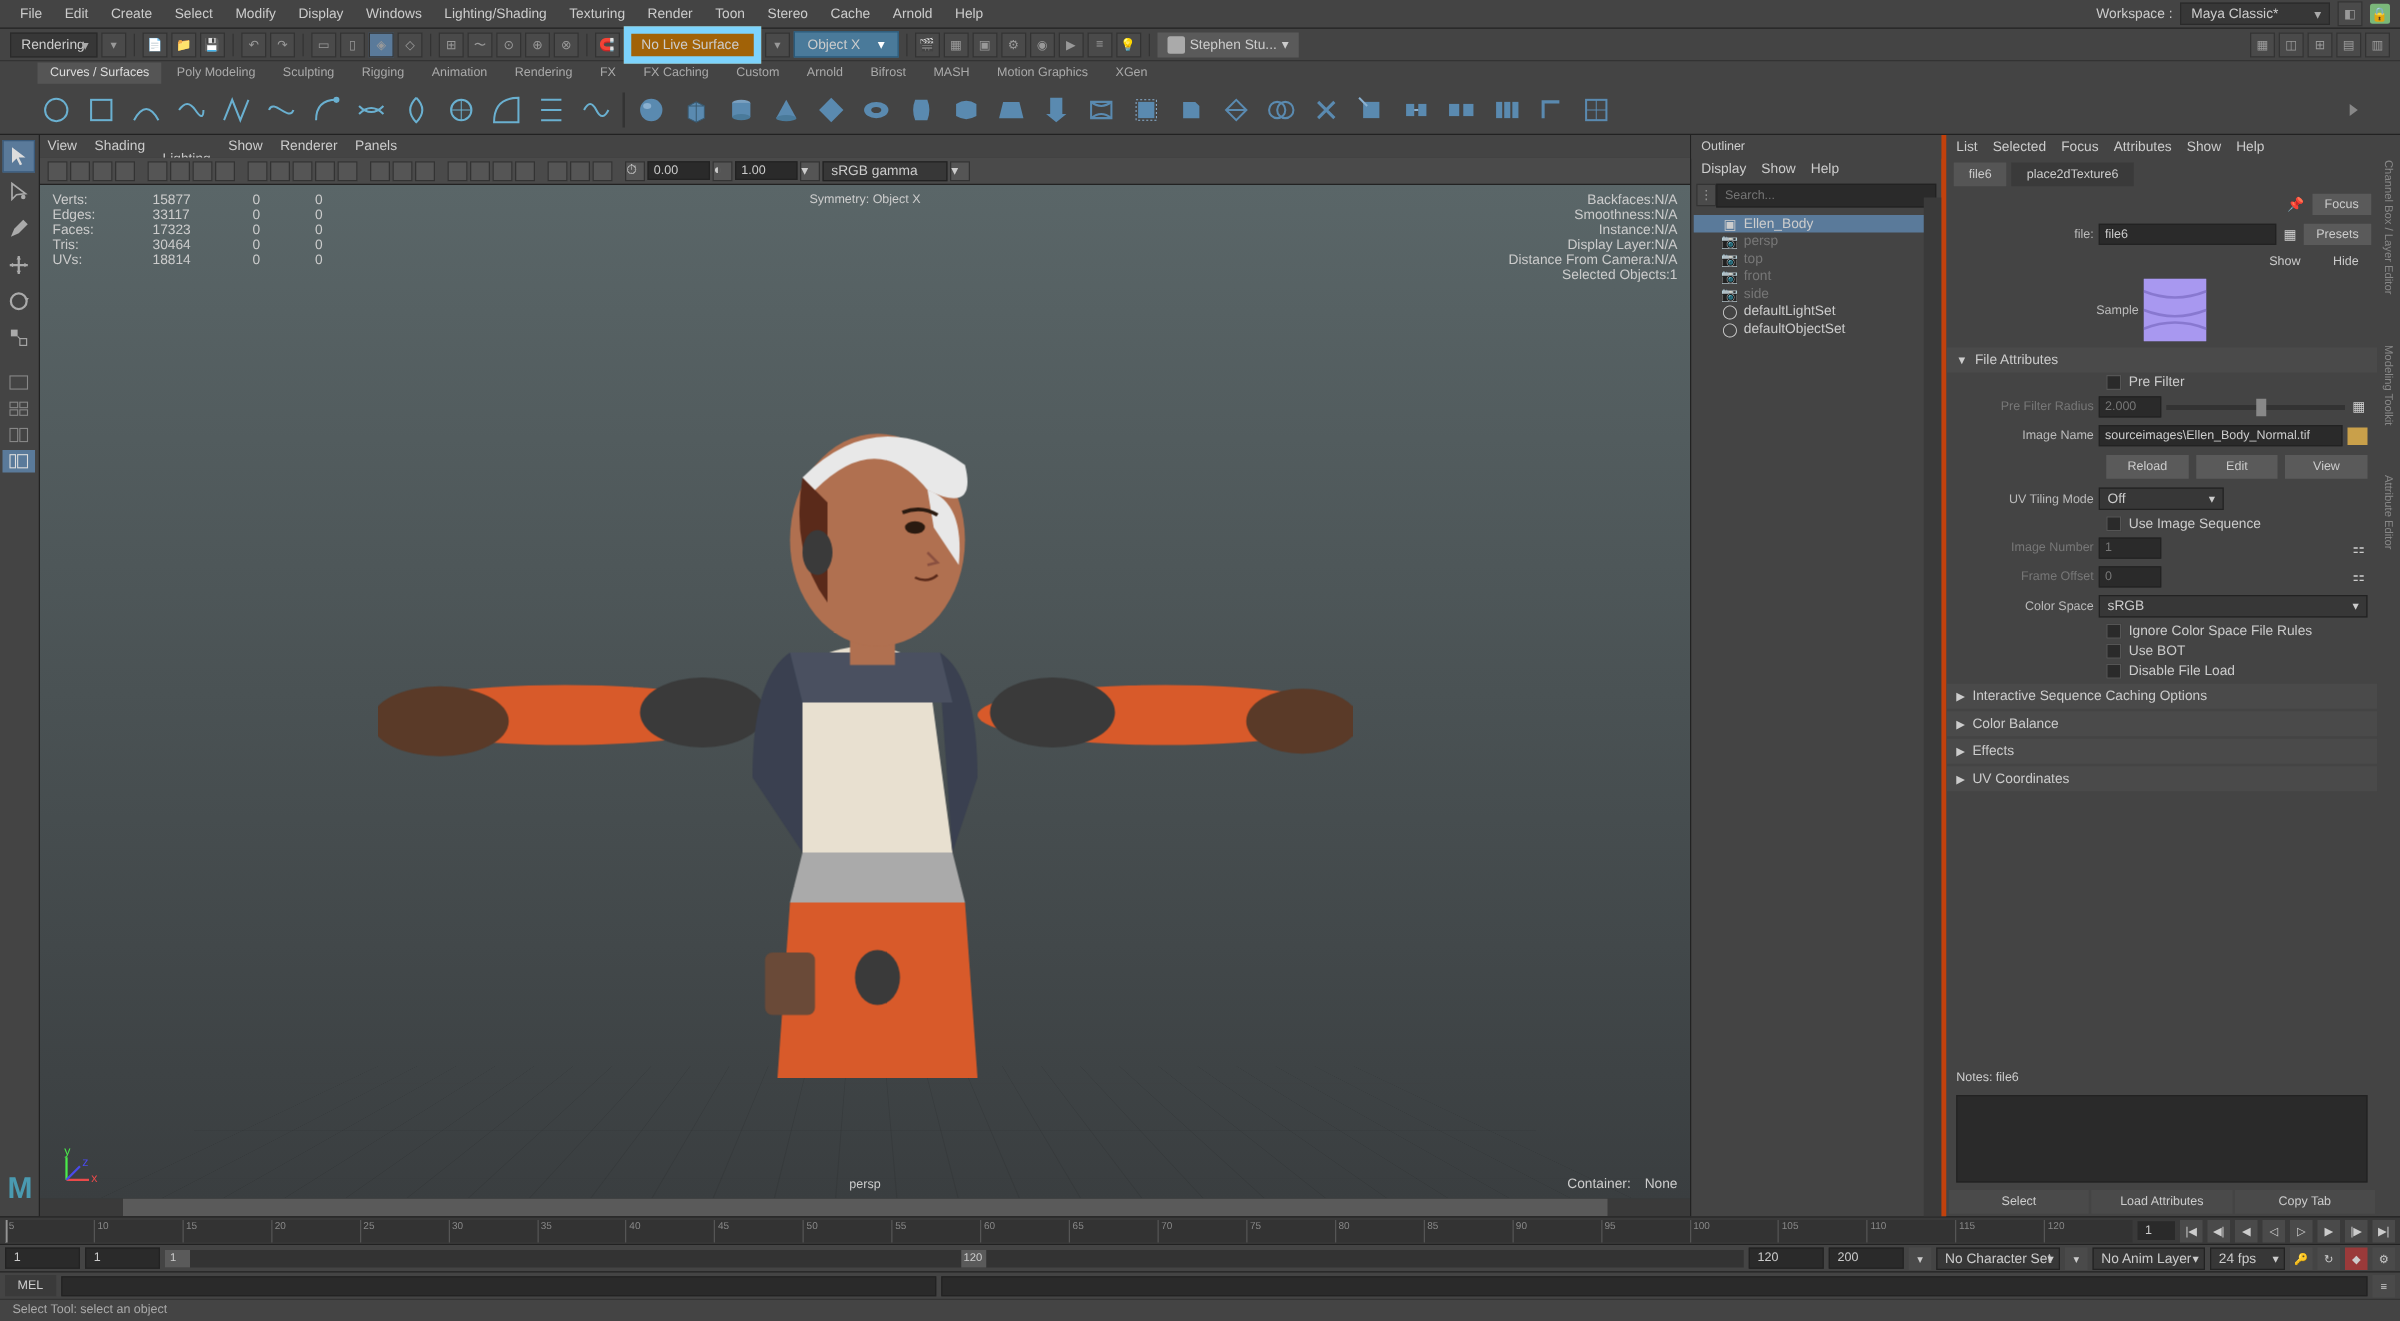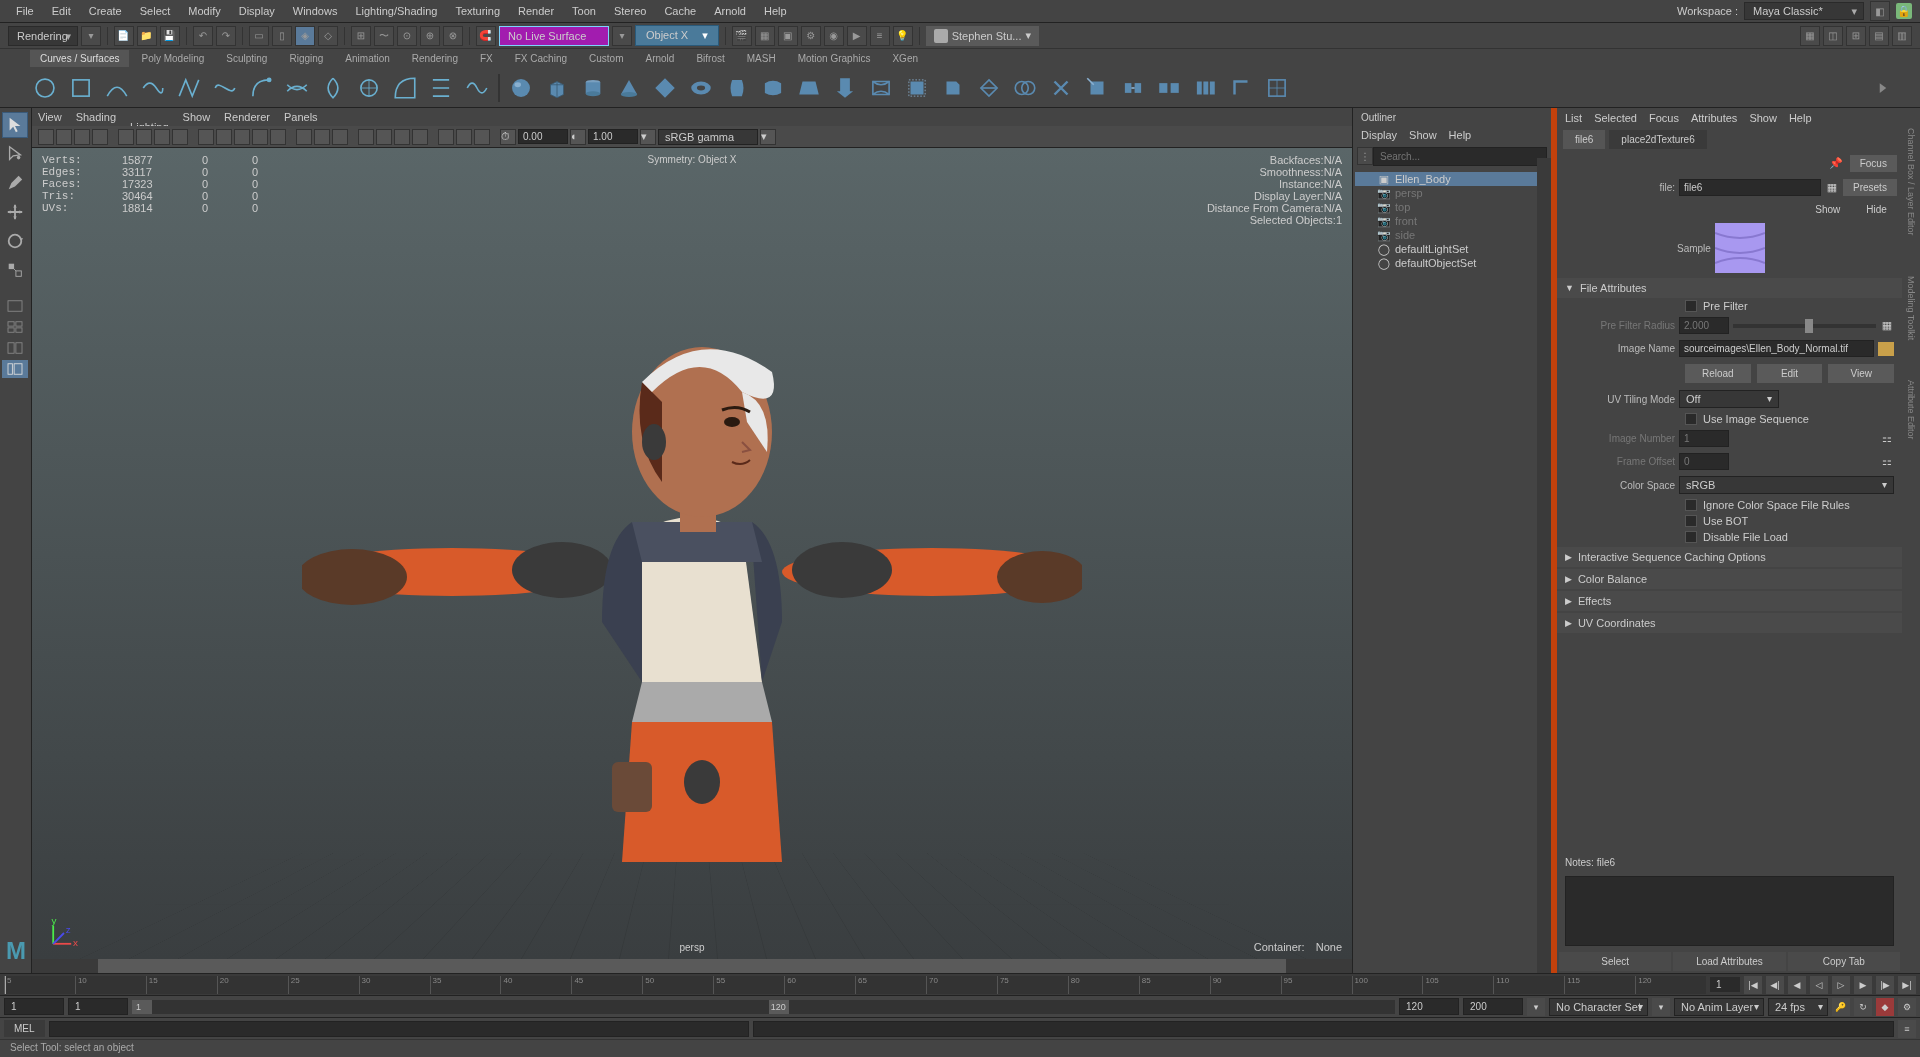--- a/index.html
+++ b/index.html
@@ -10,21 +10,21 @@
 .menubar-right { display: flex; align-items: center; gap: 6px; }
 .workspace-select { background: #373737; border: 1px solid #2a2a2a; padding: 2px 24px 2px 8px; min-width: 120px; position: relative; }
 .workspace-select::after { content: "▾"; position: absolute; right: 6px; color: #aaa; }
 .lock-icon { width: 16px; height: 16px; background: #7ab87a; border-radius: 2px; display:flex; align-items:center; justify-content:center;}
 
 .toolbar1 { background: #444; height: 26px; display: flex; align-items: center; padding: 2px 8px; gap: 3px; border-top: 1px solid #222; }
 .mode-select { background: #373737; border: 1px solid #2a2a2a; padding: 3px 8px; min-width: 70px; position: relative; }
 .mode-select::after { content: "▾"; position: absolute; right: 6px; color: #aaa; }
 .tb-sep { width: 1px; height: 18px; background: #333; margin: 0 3px; }
 .tb-btn { width: 20px; height: 20px; background: #4a4a4a; border: 1px solid #333; cursor: pointer; display:flex;align-items:center;justify-content:center;font-size:10px;color:#999;}
-.tb-combo { background: #a21caf; border: 1px solid #7dd3fc; padding: 3px 8px; min-width: 90px; position: relative; }
+.tb-combo { background: #a16207; border: 6px solid #7dd3fc; padding: 3px 8px; min-width: 90px; position: relative; }
 .symmetry { background: #4a7a9a; color: #fff; padding: 3px 10px; border: 1px solid #2a5a7a; position: relative;}
 .symmetry::after { content: "▾"; margin-left: 14px; }
 .user-btn { background: #5a5a5a; padding: 3px 8px; display: flex; align-items: center; gap: 4px; }
 .user-avatar { width: 14px; height: 14px; background: #aaa; border-radius: 2px; }
 
 .shelf-tabs { background: #444; height: 20px; display: flex; align-items: center; border-top: 1px solid #333; padding-left: 30px; gap: 2px; }
 .shelf-tab { padding: 3px 10px; font-size: 10px; color: #aaa; cursor: pointer; }
 .shelf-tab.active { background: #555; color: #ddd; }
 .shelf-icons { background: #444; height: 40px; display: flex; align-items: center; padding: 4px 30px; gap: 6px; border-bottom: 1px solid #222;}
 .shelf-icon { width: 30px; height: 30px; cursor: pointer; display:flex;align-items:center;justify-content:center;}
@@ -47,28 +47,28 @@
 .viewport { flex: 1; background: linear-gradient(180deg, #5a6668 0%, #3a3e40 100%); position: relative; overflow: hidden;}
 .grid-floor { position:absolute; bottom:0; left:0; right:0; height:60%; background: repeating-linear-gradient(90deg, transparent, transparent 48px, rgba(0,0,0,0.15) 48px, rgba(0,0,0,0.15) 49px), repeating-linear-gradient(0deg, transparent, transparent 48px, rgba(0,0,0,0.15) 48px, rgba(0,0,0,0.15) 49px); transform: perspective(800px) rotateX(70deg); transform-origin: bottom center; opacity:0.6;}
 .character { position: absolute; left: 50%; top: 50%; transform: translate(-50%, -45%); width: 780px; height: 560px; }
 .hud { position: absolute; font-size: 10px; color: #ccc; }
 .hud-tl { top: 6px; left: 10px; }
 .hud-tc { top: 6px; left: 50%; transform: translateX(-50%); }
 .hud-tr { top: 6px; right: 10px; text-align: right;}
 .hud-bc { bottom: 6px; left: 50%; transform: translateX(-50%); }
 .hud-br { bottom: 6px; right: 10px; }
 .hud-row { display: flex; gap: 30px; }
-.hud-col1 { width: 50px; font-family: Liberation Mono, monospace; }
+.hud-col1 { width: 50px; }
 .hud-col2 { width: 50px; text-align: left;}
 .hud-col3 { width: 20px; }
 .axis { position: absolute; bottom: 8px; left: 14px; width: 36px; height: 36px;}
 .vp-scroll { height: 14px; background: #3a3a3a; position: relative;}
 .vp-scroll-thumb { position: absolute; height: 100%; background: #5a5a5a; left: 5%; width: 90%;}
 
-.outliner { width: 205px; background: #444; display: flex; flex-direction: column; border-left: 1px solid #222; border-right: 6px solid #c2410c;}
+.outliner { width: 205px; background: #444; display: flex; flex-direction: column; border-left: 1px solid #222; border-right: 4px solid #c2410c;}
 .outliner-header { padding: 4px 8px; font-size: 10px; background: #444;}
 .outliner-menu { display: flex; gap: 12px; padding: 2px 8px; font-size: 10px; }
 .outliner-search { margin: 4px; display: flex; }
 .outliner-search input { flex: 1; background: #2a2a2a; border: 1px solid #222; padding: 3px 6px; color: #aaa; font-size: 10px;}
 .outliner-tree { flex: 1; padding: 2px; overflow: auto;}
 .ot-item { display: flex; align-items: center; padding: 1px 4px; gap: 4px; font-size: 10px;}
 .ot-item.selected { background: #5a7a9a;}
 .ot-indent { width: 14px; }
 .ot-icon { width: 14px; height: 12px; display:flex;align-items:center;justify-content:center;}
 .ot-dim { color: #777; }

